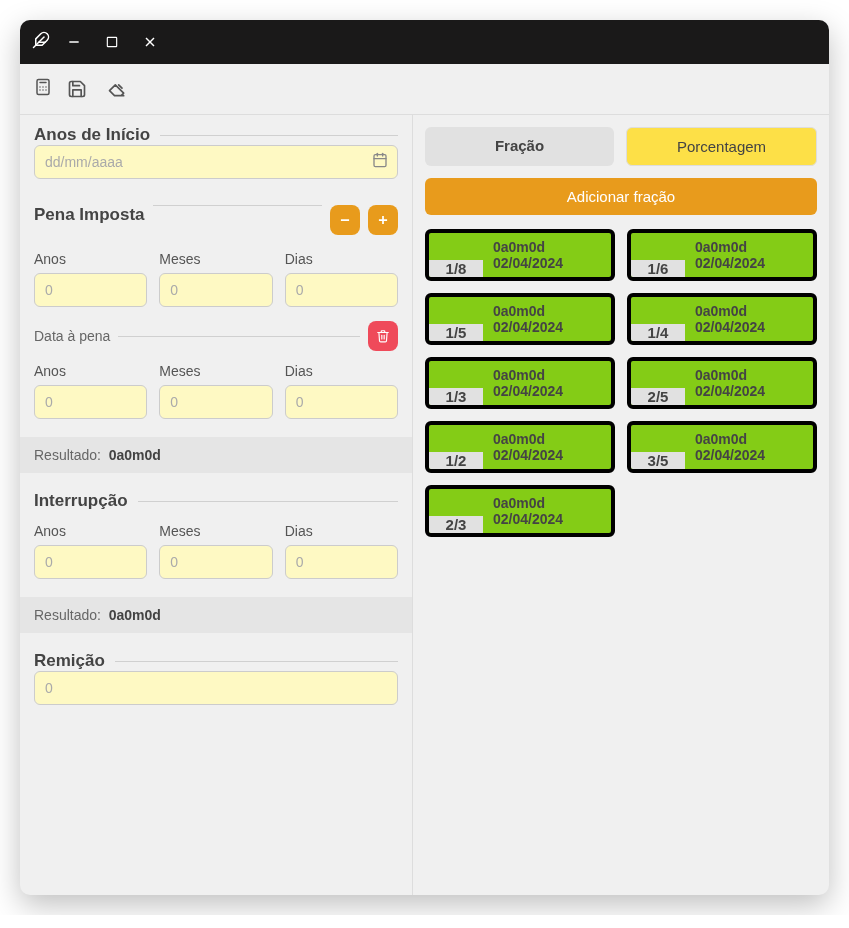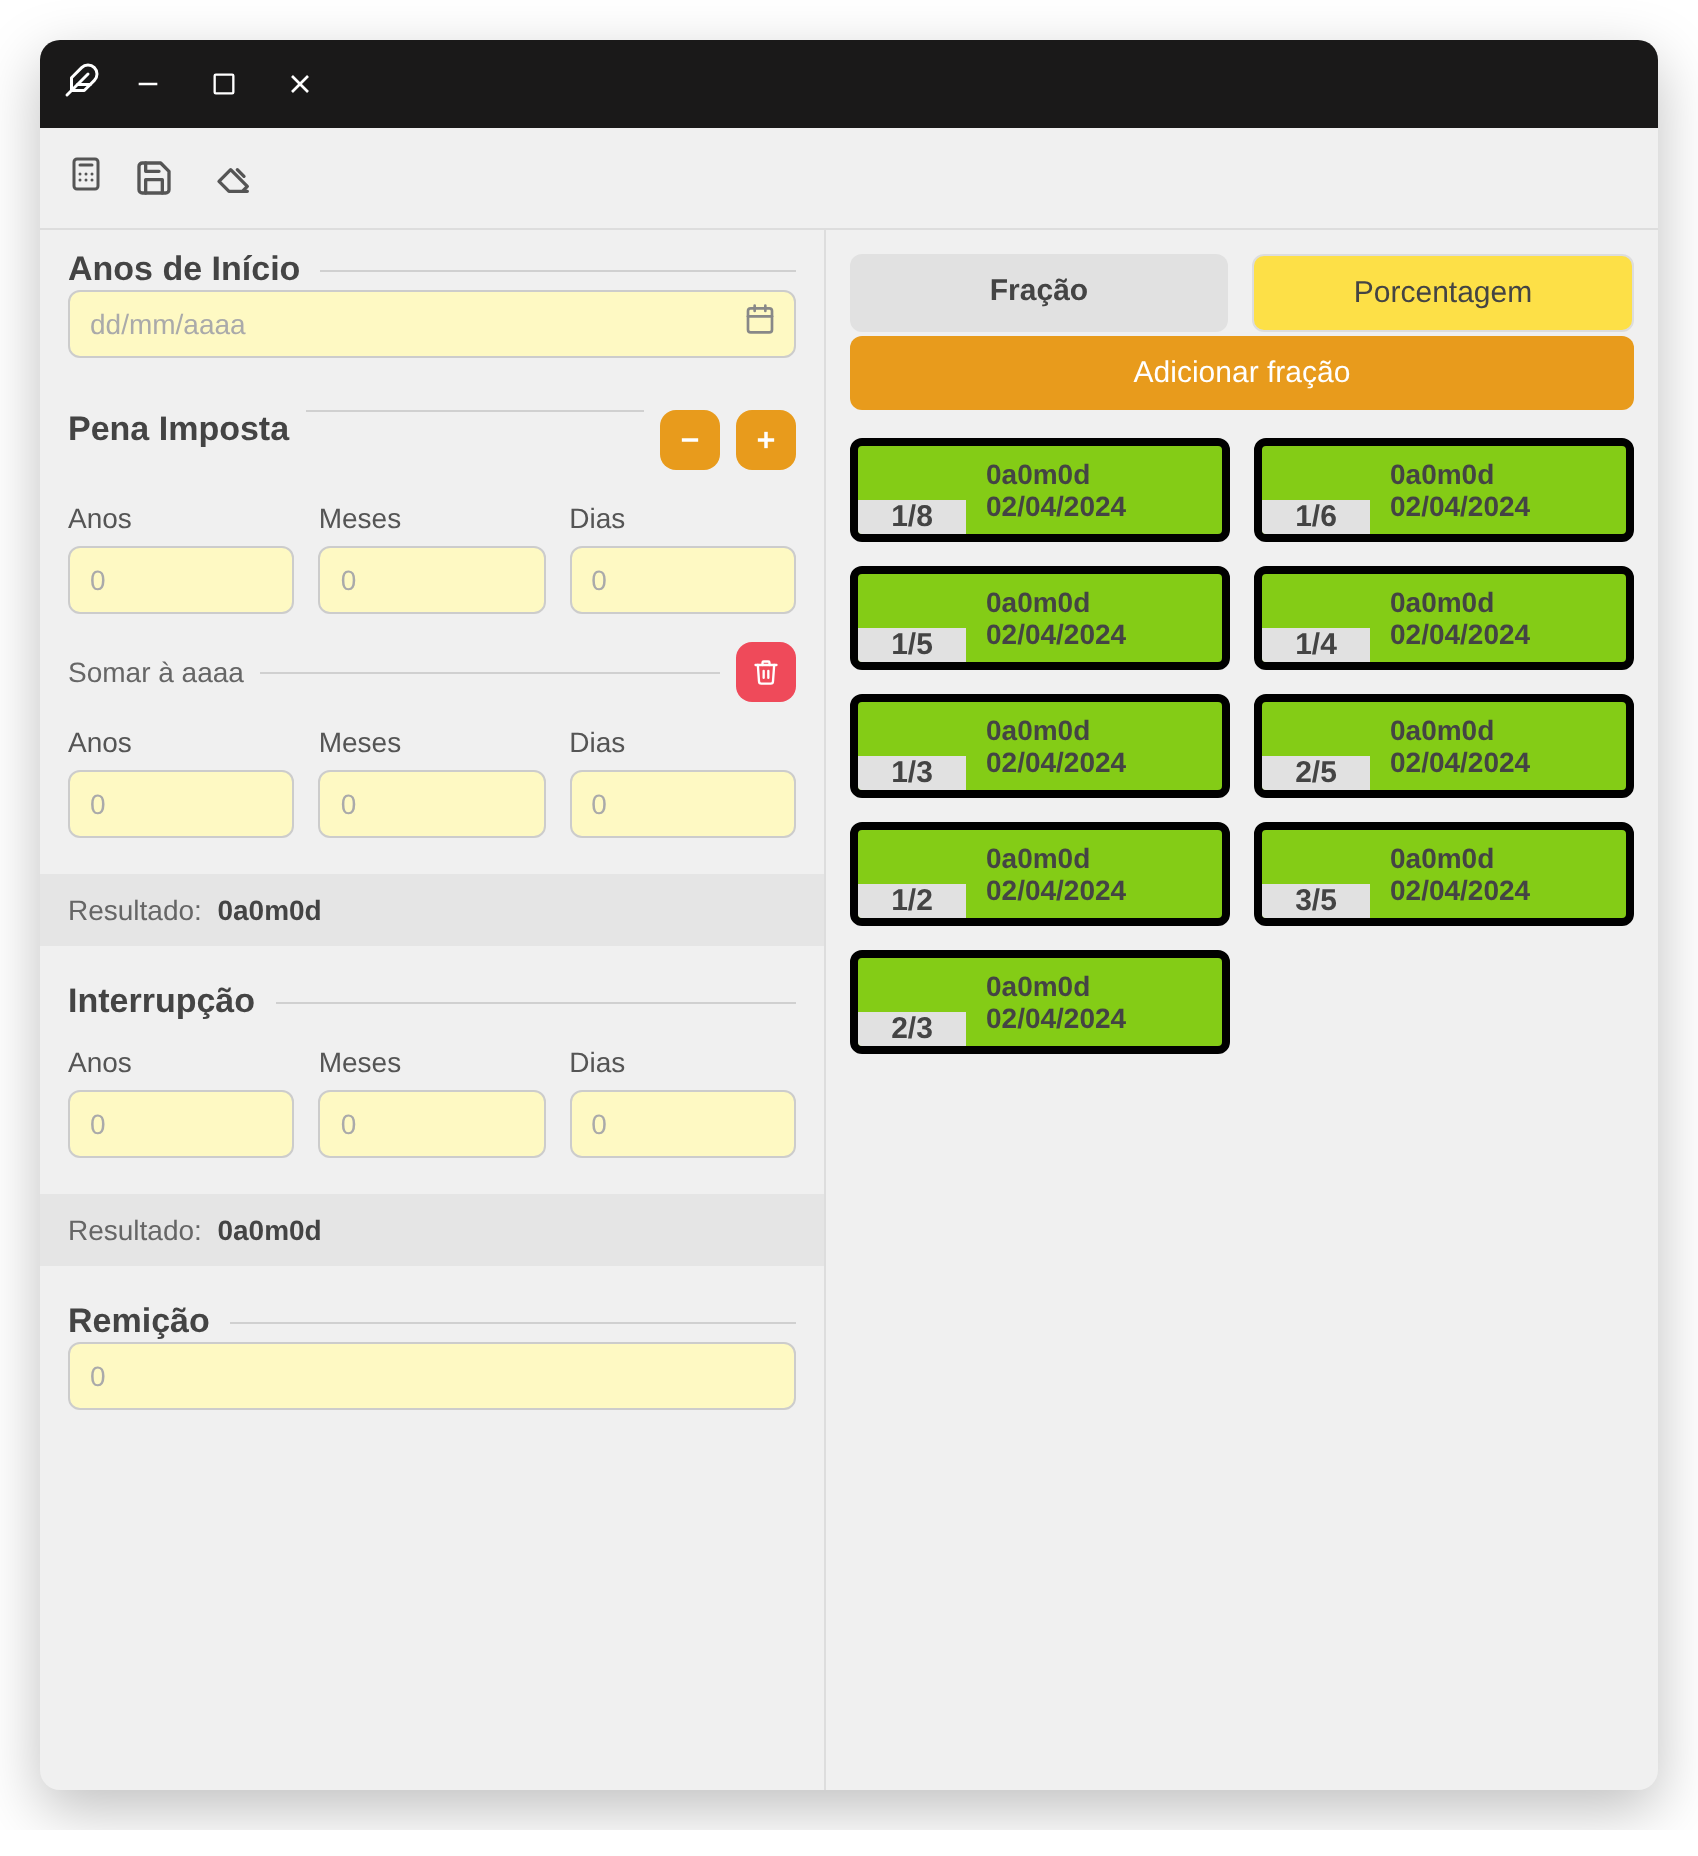--- a/index.html
+++ b/index.html
@@ -145,21 +145,21 @@
     font-size:14px;
     color:#666;
     margin-top:14px;
   }
   .result-bar b { color:#444; font-weight:700; }
 
   
   .tabs {
     display:flex;
     gap:12px;
-    margin-bottom:2px;
+    margin-bottom:12px;
   }
   .tab {
     flex:1;
     text-align:center;
     padding:10px 0;
     border-radius:6px;
     font-size:15px;
     cursor:pointer;
   }
   .tab.active {
@@ -323,21 +323,21 @@
             <input type="text" placeholder="0" style="">
           </div>
           <div class="field">
             <div class="label">Dias</div>
             <input type="text" placeholder="0" style="">
           </div>
         </div>
       </div>
 
       <div class="sub-row">
-        <span class="sub-label">Somar à aaaa</span>
+        <span class="sub-label">Data à pena</span>
         <span class="hr"></span>
         <span class="sqbtn red">
           <svg width="14" height="14" viewBox="0 0 24 24" fill="none" stroke="#fff" stroke-width="2" stroke-linecap="round" stroke-linejoin="round">
               <polyline points="3 6 5 6 21 6"></polyline>
               <path d="M19 6l-1 14a2 2 0 0 1-2 2H8a2 2 0 0 1-2-2L5 6"></path>
               <path d="M10 11v6"></path>
               <path d="M14 11v6"></path>
               <path d="M9 6V4a1 1 0 0 1 1-1h4a1 1 0 0 1 1 1v2"></path>
             </svg>
         </span>

